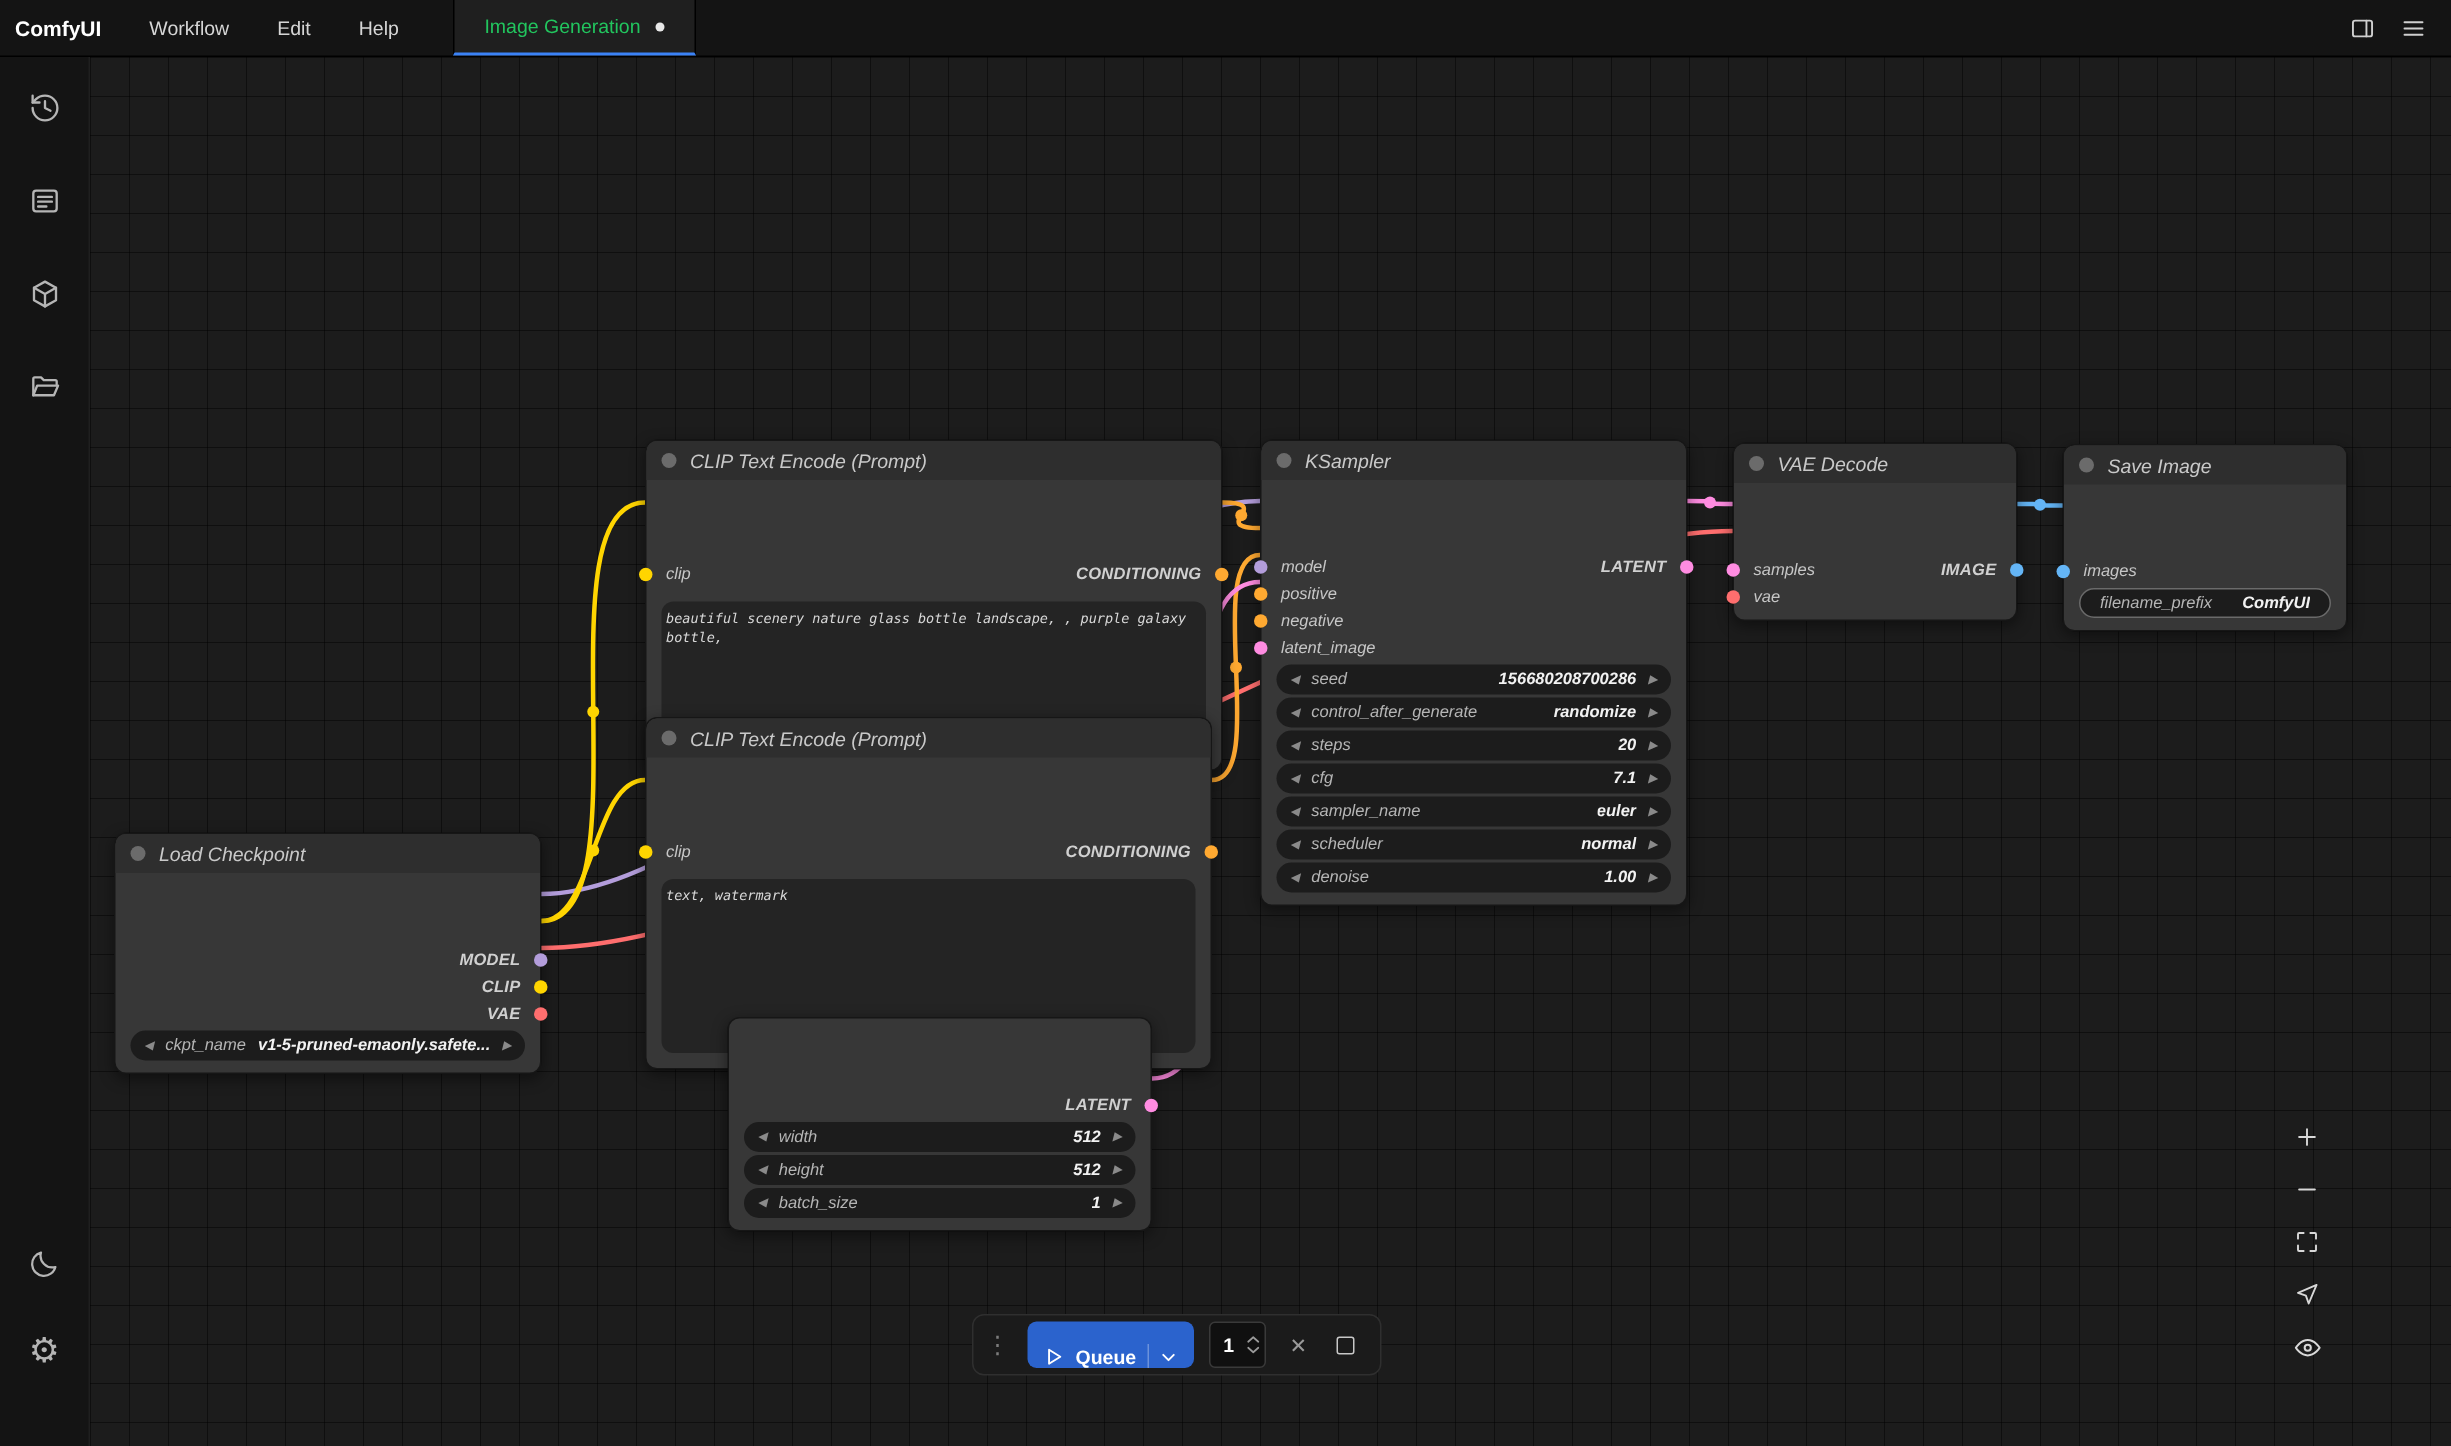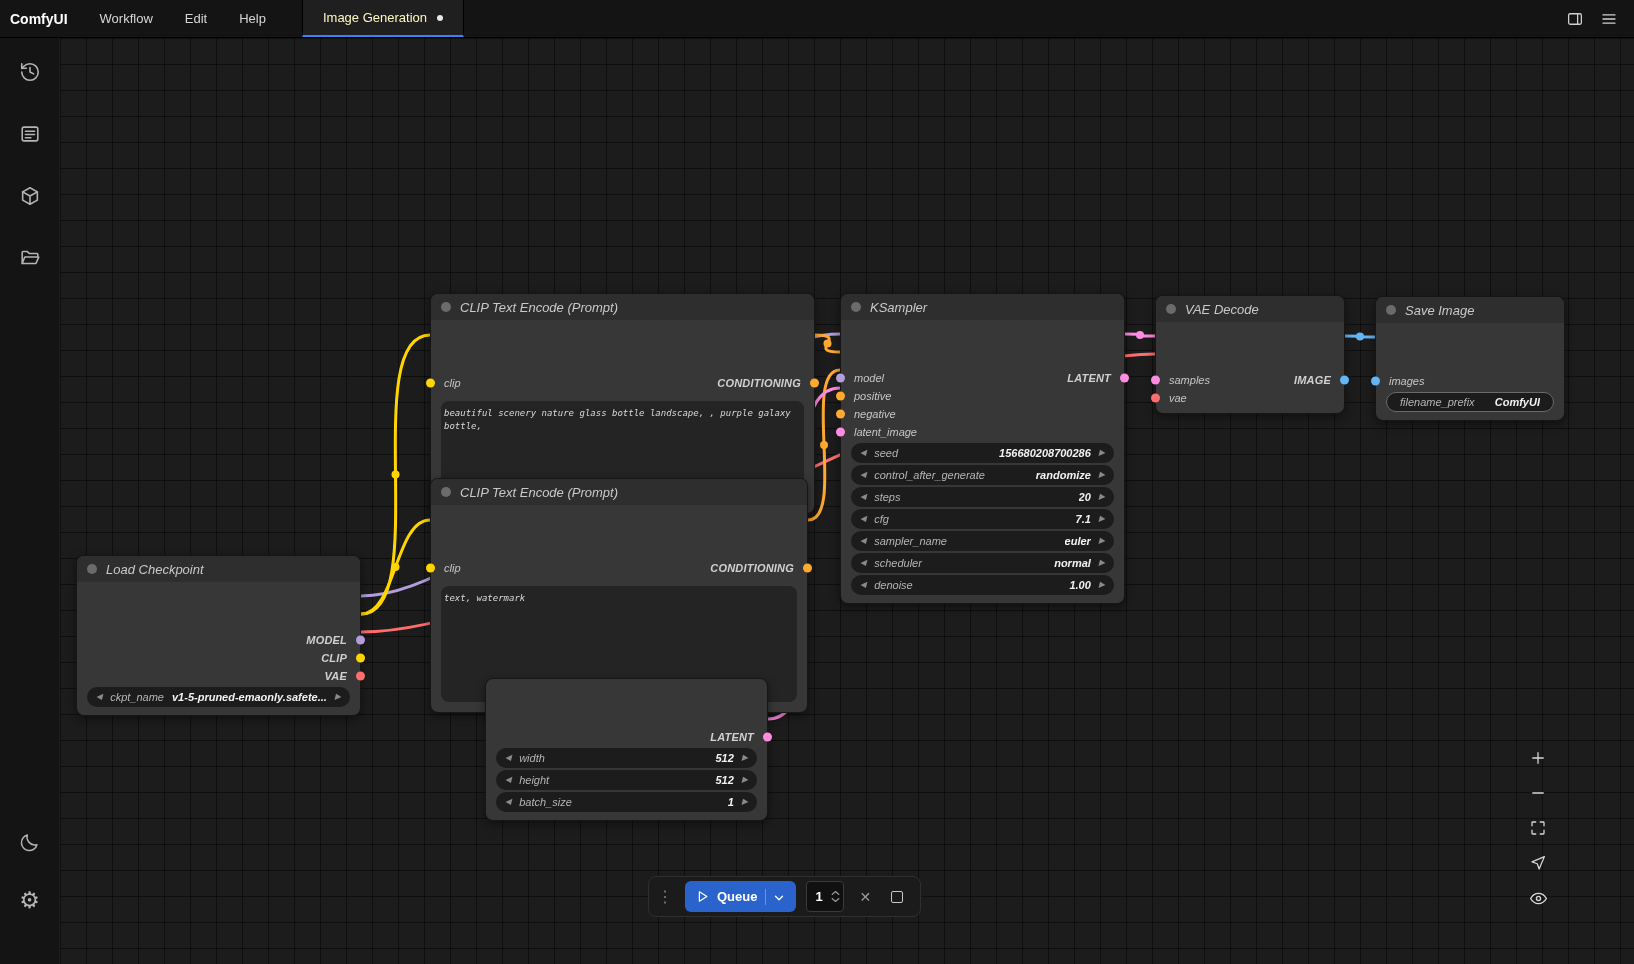--- a/index.html
+++ b/index.html
@@ -7,21 +7,21 @@
     font-family:"Liberation Sans", sans-serif; }
 
   
   .menubar { position:absolute; left:0; top:0; width:1634px; height:38px;
     background:#141414; border-bottom:1px solid #000; display:flex; align-items:stretch; z-index:10; }
   .logo { align-self:center; padding:0 16px 0 10px; font-size:14px; font-weight:700; color:#fff; cursor:pointer; }
   .menus { display:flex; align-items:center; }
   .menu-item { line-height:37px; padding:0 16px; font-size:13px; color:#d6d6d6; cursor:pointer; }
   .tab { margin-left:20px; display:flex; align-items:center; gap:10px; padding:0 20px;
     background:#1f1f1f; border-left:1px solid #000; border-right:1px solid #000;
-    border-bottom:2px solid #3B82F6; color:#fef9c3; font-size:13px; cursor:pointer; }
+    border-bottom:2px solid #3B82F6; color:#22c55e; font-size:13px; cursor:pointer; }
   .unsaved-dot { width:6px; height:6px; border-radius:50%; background:#e8e8e8; }
   .menubar-right { margin-left:auto; display:flex; align-items:center; gap:4px; padding-right:10px; }
   .icon-btn { background:none; border:none; color:#cfcfcf; width:30px; height:30px;
     display:flex; align-items:center; justify-content:center; cursor:pointer; border-radius:4px; }
 
   
   .sidebar { position:absolute; left:0; top:38px; bottom:0; width:60px; background:#141414;
     border-right:1px solid rgba(255,255,255,.05); display:flex; flex-direction:column; align-items:center;
     padding-top:14px; z-index:10; }
   .side-btn { width:40px; height:40px; margin-bottom:22px; background:none; border:none; color:#b5b5b5;
@@ -70,21 +70,21 @@
 
   .prompt-box { margin:6px 10px 4px; background:#242424; border-radius:8px; padding:6px 3px;
     font-family:"DejaVu Sans Mono", monospace; font-size:9px; color:#d8d8d8; line-height:1.45;
     overflow:hidden; cursor:text; }
 
   
   .queue-bar { position:absolute; left:648px; top:876px; height:41px; z-index:3;
     background:#1b1b1b; border:1px solid #2f2f2f; border-radius:8px;
     display:flex; align-items:center; gap:10px; padding:0 12px 0 6px; }
   .drag-handle { color:#7c7c7c; font-size:16px; cursor:grab; padding:0 2px; }
-  .queue-btn { height:31px; background:#2B63CD; border-radius:6px; display:flex; align-items:center;
+  .queue-btn { height:31px; background:#2B63CD; border-radius:6px; display:flex; align-items:flex-end;
     color:#fff; font-size:13px; font-weight:600; padding:0 4px 0 10px; cursor:pointer; }
   .q-label { margin:0 8px 0 7px; }
   .q-chev { border-left:1px solid rgba(255,255,255,.3); padding:2px 6px 0 6px; display:flex; }
   .count-box { width:38px; height:31px; background:#101010; border:1px solid #3a3a3a; border-radius:4px;
     display:flex; align-items:center; padding:0 3px 0 8px; color:#fff; font-size:13px; font-weight:700; cursor:text; }
   .steppers { margin-left:auto; display:flex; flex-direction:column; gap:1px; color:#9a9a9a; }
   .bar-icon { background:none; border:none; color:#9a9a9a; font-size:14px; cursor:pointer;
     display:flex; align-items:center; justify-content:center; width:22px; height:22px; }
   .stop-square { width:12px; height:12px; border:1.5px solid #c8c8c8; border-radius:2px; display:block; }
 

